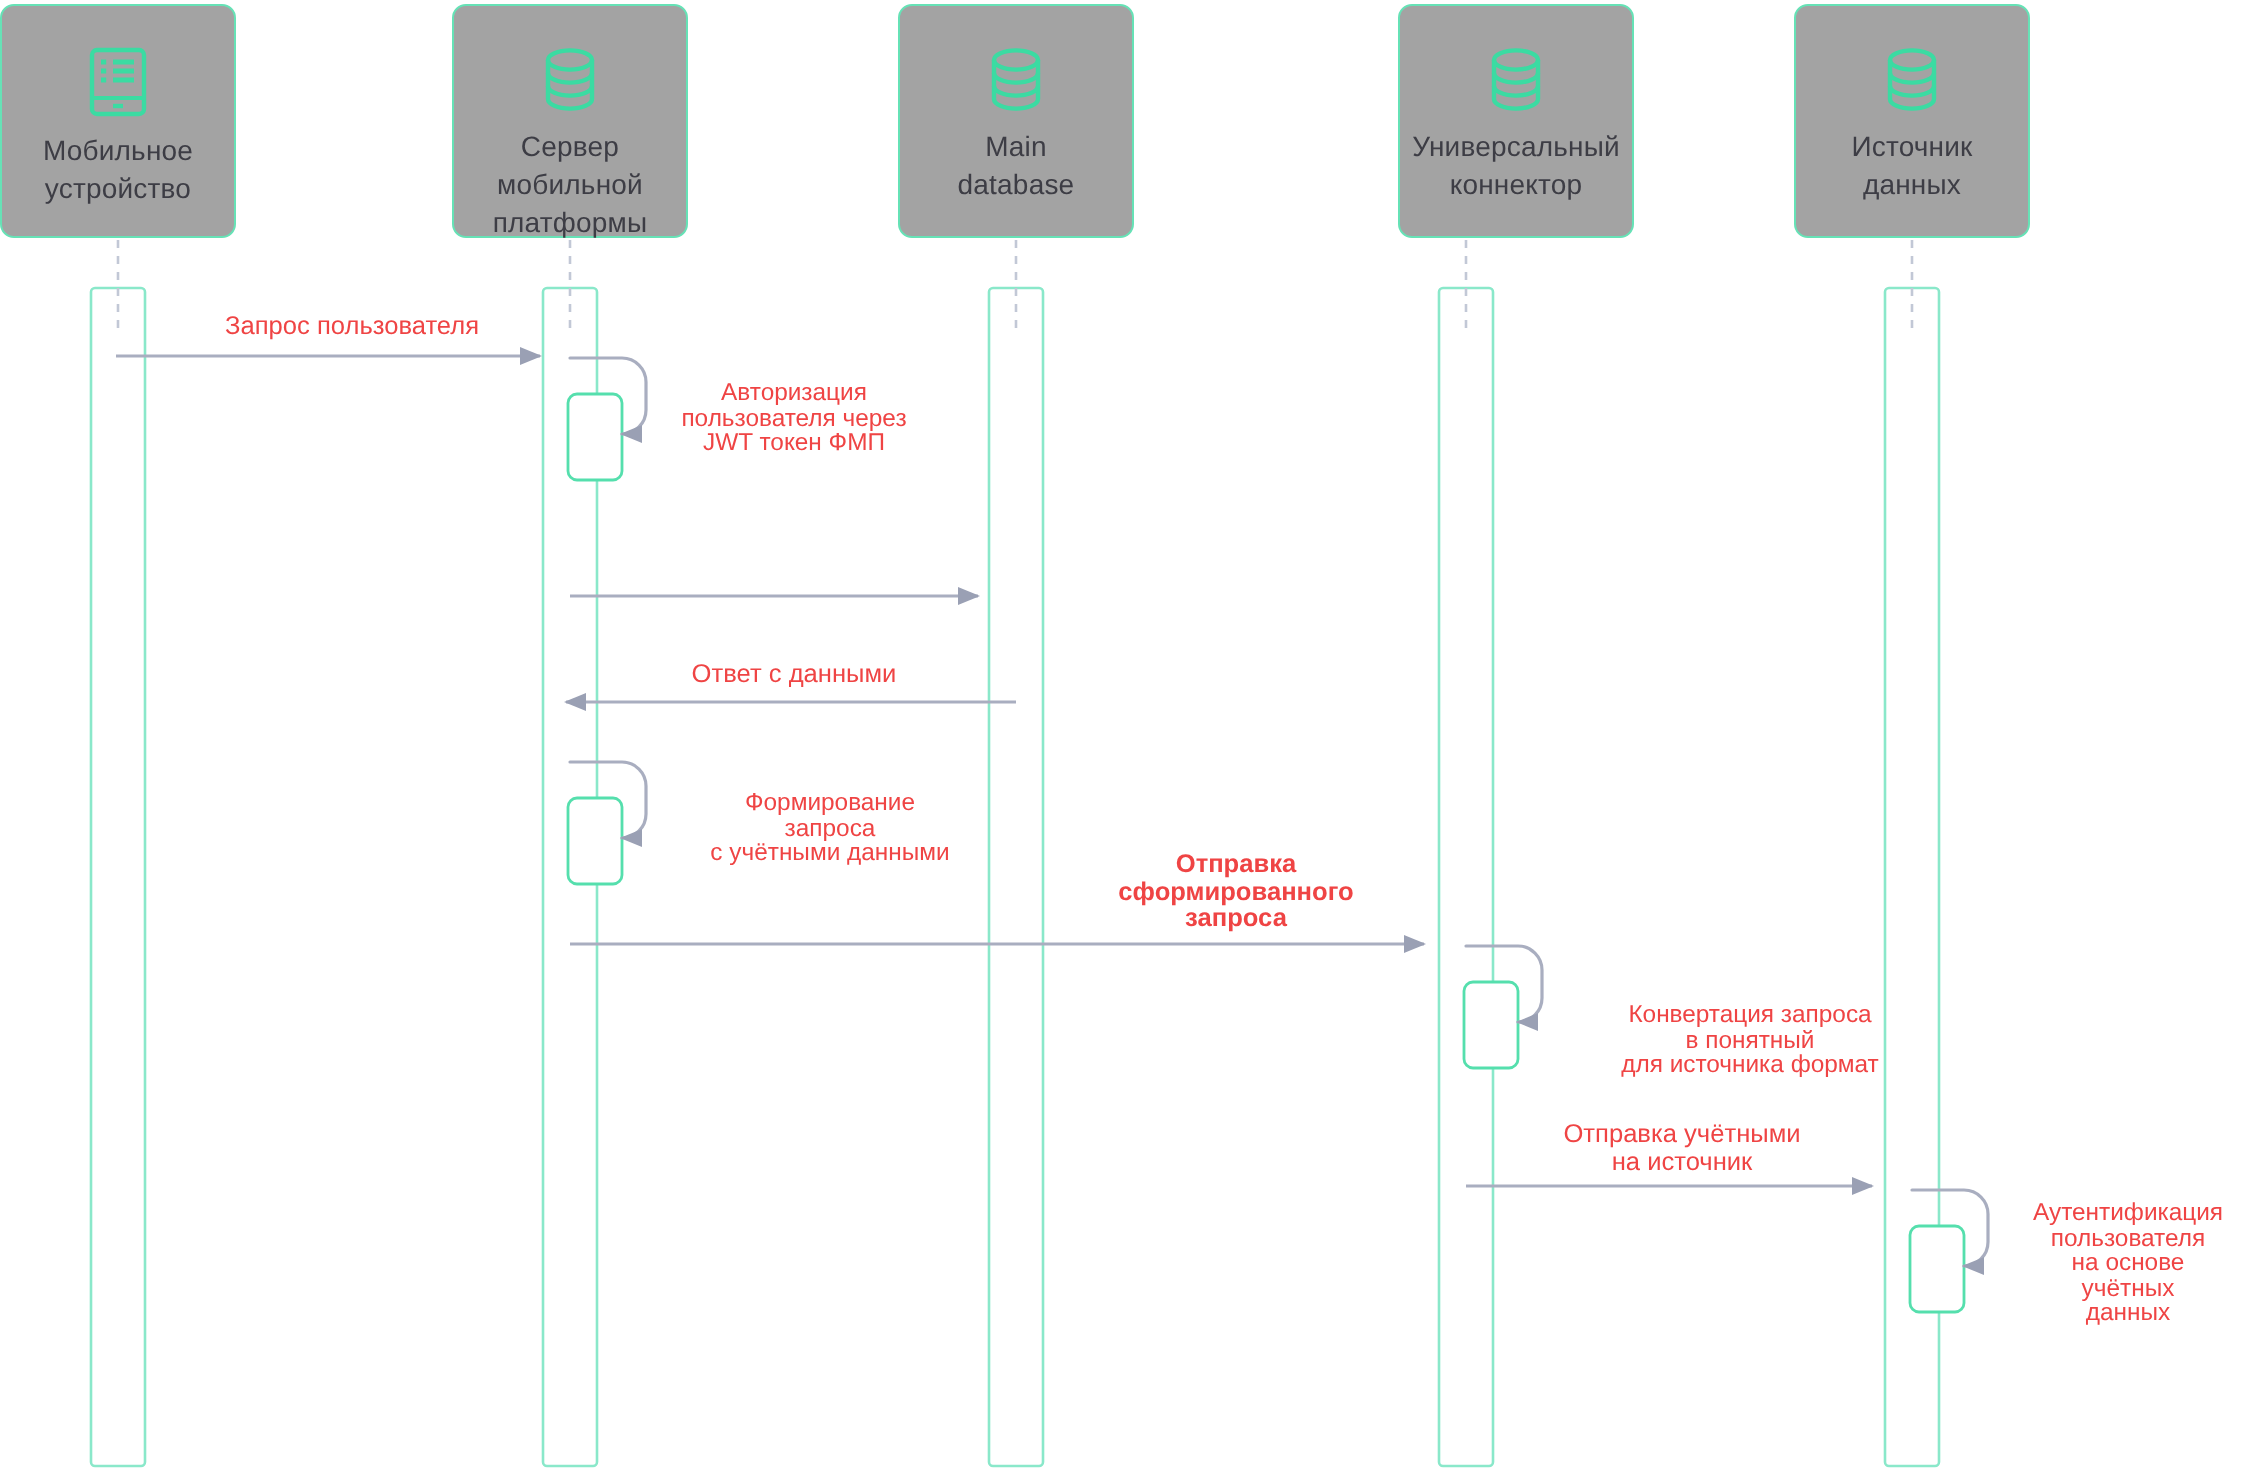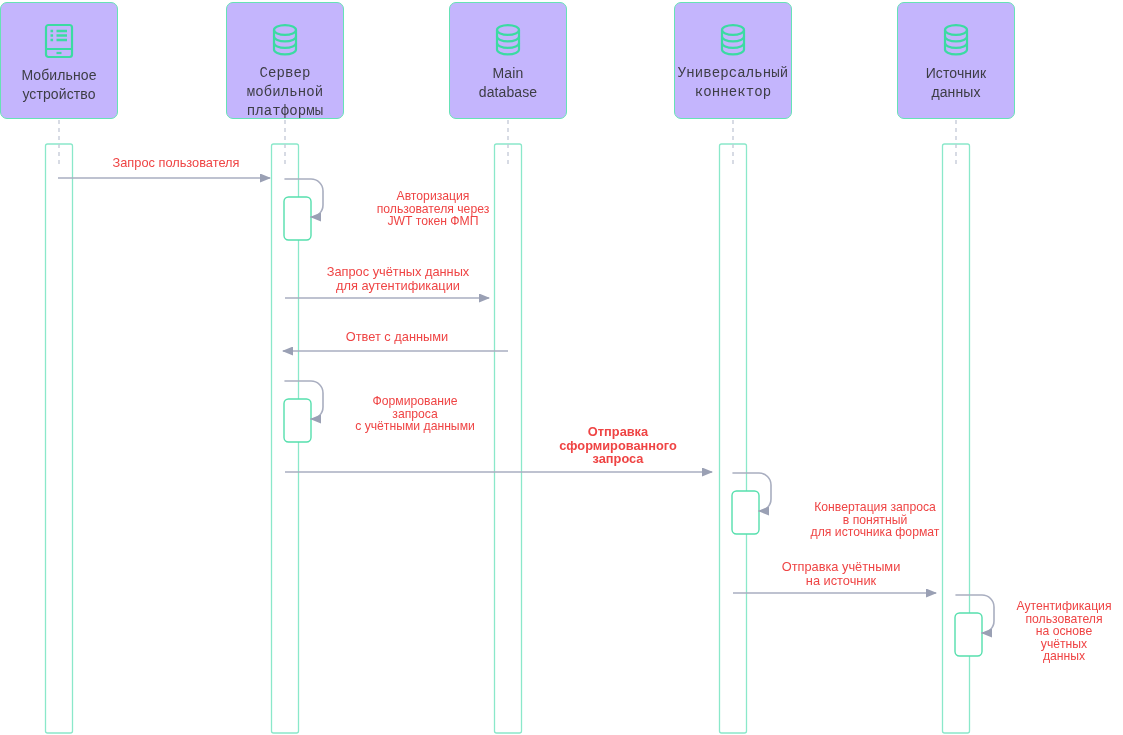--- a/index.html
+++ b/index.html
@@ -1,21 +1,21 @@
 <!DOCTYPE html>
 <html><head>
 <meta charset="utf-8">
 <style>
   html,body{margin:0;padding:0;background:#ffffff;}
   body{font-family:"Liberation Sans","DejaVu Sans",sans-serif;}
   .canvas{position:relative;width:1123px;height:735px;background:#ffffff;overflow:hidden;}
   svg.layer{position:absolute;left:0;top:0;}
   .pbox{
     position:absolute;top:2px;box-sizing:border-box;
-    width:118px;height:117px;background:#c4b5fd;
+    width:118px;height:117px;background:#a3a3a3;
     border:1.5px solid #66e2b6;border-radius:7px;
     display:flex;flex-direction:column;align-items:center;
   }
   .picon{margin-top:20px;line-height:0;}
   .plabel{
     margin-top:7px;font-size:14px;line-height:19px;text-align:center;
     white-space:pre-line;color:#3d3d45;letter-spacing:.1px;
   }
   .mlabel{
     position:absolute;transform:translateX(-50%);
@@ -52,25 +52,23 @@
       <rect x="284" y="399" width="27" height="43" rx="4.5" fill="#fff" stroke="#55dfad" stroke-width="1.4"></rect>
       <path d="M 285 381 h 26 a 12 12 0 0 1 12 12 v 14 a 12 12 0 0 1 -12 12" fill="none" stroke="#a9aec0" stroke-width="1.6" stroke-linecap="round" marker-end="url(#arr)"></path>
       <line x1="285" y1="472" x2="712" y2="472" stroke="#a9aec0" stroke-width="1.6" marker-end="url(#arr)"></line>
       <rect x="732" y="491" width="27" height="43" rx="4.5" fill="#fff" stroke="#55dfad" stroke-width="1.4"></rect>
       <path d="M 733 473 h 26 a 12 12 0 0 1 12 12 v 14 a 12 12 0 0 1 -12 12" fill="none" stroke="#a9aec0" stroke-width="1.6" stroke-linecap="round" marker-end="url(#arr)"></path>
       <line x1="733" y1="593" x2="936" y2="593" stroke="#a9aec0" stroke-width="1.6" marker-end="url(#arr)"></line>
       <rect x="955" y="613" width="27" height="43" rx="4.5" fill="#fff" stroke="#55dfad" stroke-width="1.4"></rect>
       <path d="M 956 595 h 26 a 12 12 0 0 1 12 12 v 14 a 12 12 0 0 1 -12 12" fill="none" stroke="#a9aec0" stroke-width="1.6" stroke-linecap="round" marker-end="url(#arr)"></path>
     </svg>
 <div class="mlabel" style="left: 176px; top: 156px;">Запрос пользователя</div>
-    <div class="mlabel slabel" style="left: 397px; top: 190px; margin-left: 36px;">Авторизация
+    <div class="mlabel slabel" style="left: 397px; top: 190px;">Авторизация
 пользователя через
 JWT токен ФМП</div>
-    <div class="mlabel" style="left: 398px; top: 265px;">Запрос учётных данных
-для аутентификации</div>
     <div class="mlabel" style="left: 397px; top: 330px;">Ответ с данными</div>
     <div class="mlabel slabel" style="left: 415px; top: 395px;">Формирование
 запроса
 с учётными данными</div>
     <div class="mlabel" style="left: 618px; top: 425px; font-weight: bold;">Отправка
 сформированного
 запроса</div>
     <div class="mlabel slabel" style="left: 875px; top: 481px; margin-top: 20px;">Конвертация запроса
 в понятный
 для источника формат</div>
@@ -83,42 +81,42 @@
     <div class="pbox" style="left: 0px;">
       <span class="picon"><svg width="30" height="36" viewBox="0 0 30 36" fill="none">
          <rect x="2" y="2" width="26" height="32" rx="2.5" stroke="#3bdba2" stroke-width="2.2"></rect>
          <path d="M2 26 H28" stroke="#3bdba2" stroke-width="2"></path>
          <path d="M12.5 30 H17.5" stroke="#3bdba2" stroke-width="2.2"></path>
          <path d="M6.5 8 h2.6 M12.5 8 h10.5 M6.5 12.5 h2.6 M12.5 12.5 h10.5 M6.5 17 h2.6 M12.5 17 h10.5" stroke="#3bdba2" stroke-width="2.5"></path>
        </svg></span>
       <div class="plabel">Мобильное
 устройство</div>
     </div>
-    <div class="pbox" style="left: 226px; font-family: Liberation Mono, monospace;">
+    <div class="pbox" style="left: 226px;">
       <span class="picon"><svg width="28" height="34" viewBox="0 0 28 34" fill="none">
          <ellipse cx="14" cy="7" rx="11" ry="4.8" stroke="#3bdba2" stroke-width="2.2"></ellipse>
          <path d="M3 7 v19.5 c0 2.65 4.92 4.8 11 4.8 s11 -2.15 11 -4.8 v-19.5" stroke="#3bdba2" stroke-width="2.2"></path>
          <path d="M3 13.5 c0 2.65 4.92 4.8 11 4.8 s11 -2.15 11 -4.8" stroke="#3bdba2" stroke-width="2.2"></path>
          <path d="M3 20 c0 2.65 4.92 4.8 11 4.8 s11 -2.15 11 -4.8" stroke="#3bdba2" stroke-width="2.2"></path>
        </svg></span>
       <div class="plabel">Сервер
 мобильной
 платформы</div>
     </div>
     <div class="pbox" style="left: 449px;">
       <span class="picon"><svg width="28" height="34" viewBox="0 0 28 34" fill="none">
          <ellipse cx="14" cy="7" rx="11" ry="4.8" stroke="#3bdba2" stroke-width="2.2"></ellipse>
          <path d="M3 7 v19.5 c0 2.65 4.92 4.8 11 4.8 s11 -2.15 11 -4.8 v-19.5" stroke="#3bdba2" stroke-width="2.2"></path>
          <path d="M3 13.5 c0 2.65 4.92 4.8 11 4.8 s11 -2.15 11 -4.8" stroke="#3bdba2" stroke-width="2.2"></path>
          <path d="M3 20 c0 2.65 4.92 4.8 11 4.8 s11 -2.15 11 -4.8" stroke="#3bdba2" stroke-width="2.2"></path>
        </svg></span>
       <div class="plabel">Main
 database</div>
     </div>
-    <div class="pbox" style="left: 674px; font-family: Liberation Mono, monospace;">
+    <div class="pbox" style="left: 699px;">
       <span class="picon"><svg width="28" height="34" viewBox="0 0 28 34" fill="none">
          <ellipse cx="14" cy="7" rx="11" ry="4.8" stroke="#3bdba2" stroke-width="2.2"></ellipse>
          <path d="M3 7 v19.5 c0 2.65 4.92 4.8 11 4.8 s11 -2.15 11 -4.8 v-19.5" stroke="#3bdba2" stroke-width="2.2"></path>
          <path d="M3 13.5 c0 2.65 4.92 4.8 11 4.8 s11 -2.15 11 -4.8" stroke="#3bdba2" stroke-width="2.2"></path>
          <path d="M3 20 c0 2.65 4.92 4.8 11 4.8 s11 -2.15 11 -4.8" stroke="#3bdba2" stroke-width="2.2"></path>
        </svg></span>
       <div class="plabel">Универсальный
 коннектор</div>
     </div>
     <div class="pbox" style="left: 897px; align-items: center;">

